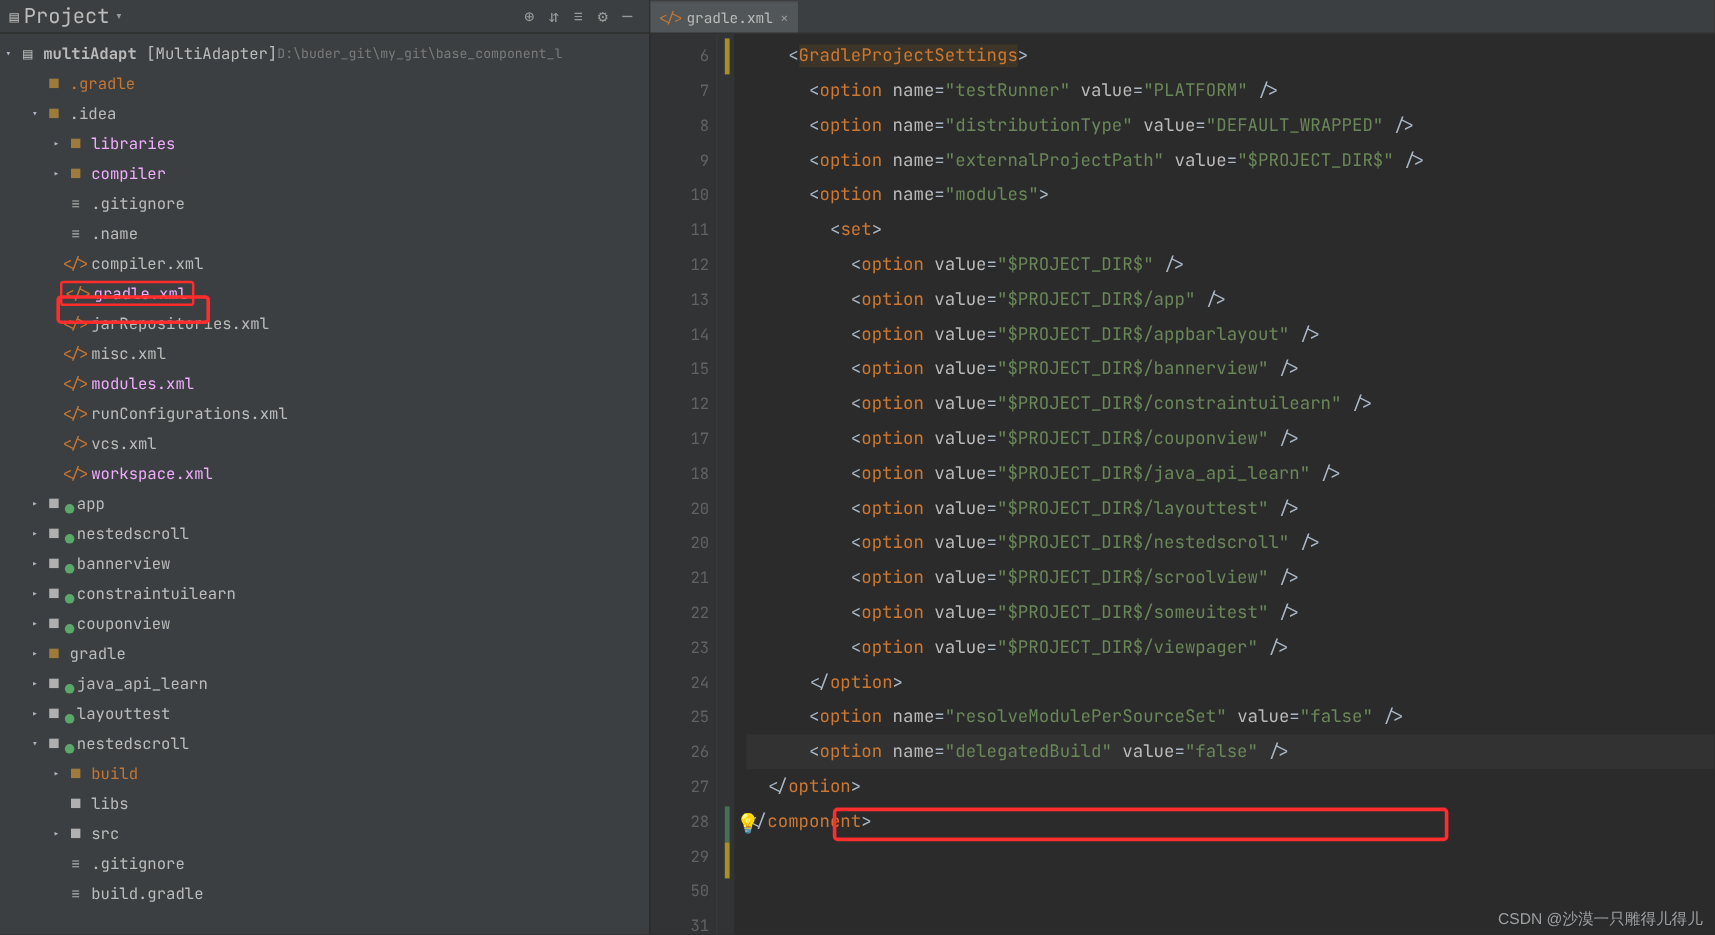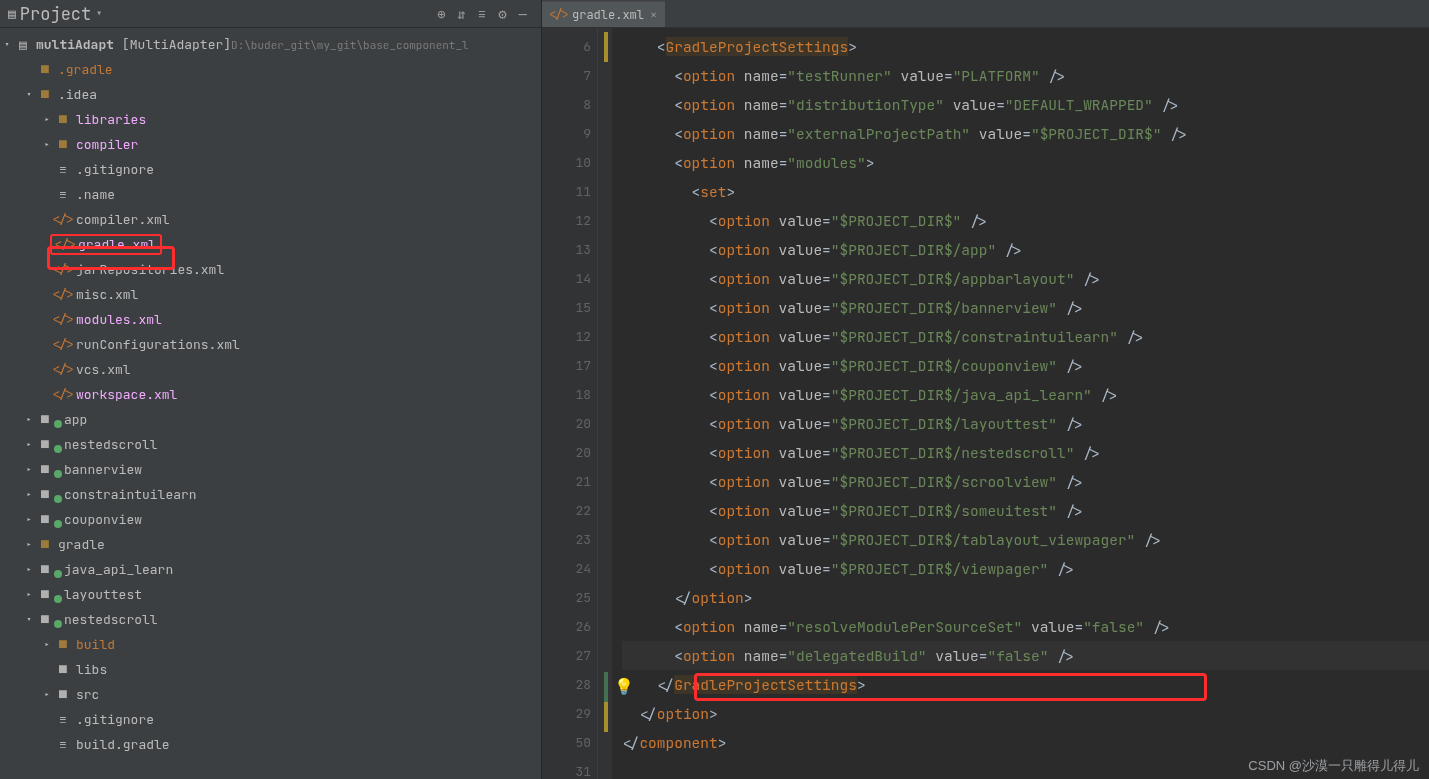--- a/index.html
+++ b/index.html
@@ -311,26 +311,24 @@
           <div class="row-c">          <span class="b">&lt;</span><span class="t">option </span><span class="a">value</span><span class="eq">=</span><span class="s">"$PROJECT_DIR$/app"</span> <span class="b">/&gt;</span></div>
           <div class="row-c">          <span class="b">&lt;</span><span class="t">option </span><span class="a">value</span><span class="eq">=</span><span class="s">"$PROJECT_DIR$/appbarlayout"</span> <span class="b">/&gt;</span></div>
           <div class="row-c">          <span class="b">&lt;</span><span class="t">option </span><span class="a">value</span><span class="eq">=</span><span class="s">"$PROJECT_DIR$/bannerview"</span> <span class="b">/&gt;</span></div>
           <div class="row-c">          <span class="b">&lt;</span><span class="t">option </span><span class="a">value</span><span class="eq">=</span><span class="s">"$PROJECT_DIR$/constraintuilearn"</span> <span class="b">/&gt;</span></div>
           <div class="row-c">          <span class="b">&lt;</span><span class="t">option </span><span class="a">value</span><span class="eq">=</span><span class="s">"$PROJECT_DIR$/couponview"</span> <span class="b">/&gt;</span></div>
           <div class="row-c">          <span class="b">&lt;</span><span class="t">option </span><span class="a">value</span><span class="eq">=</span><span class="s">"$PROJECT_DIR$/java_api_learn"</span> <span class="b">/&gt;</span></div>
           <div class="row-c">          <span class="b">&lt;</span><span class="t">option </span><span class="a">value</span><span class="eq">=</span><span class="s">"$PROJECT_DIR$/layouttest"</span> <span class="b">/&gt;</span></div>
           <div class="row-c">          <span class="b">&lt;</span><span class="t">option </span><span class="a">value</span><span class="eq">=</span><span class="s">"$PROJECT_DIR$/nestedscroll"</span> <span class="b">/&gt;</span></div>
           <div class="row-c">          <span class="b">&lt;</span><span class="t">option </span><span class="a">value</span><span class="eq">=</span><span class="s">"$PROJECT_DIR$/scroolview"</span> <span class="b">/&gt;</span></div>
           <div class="row-c">          <span class="b">&lt;</span><span class="t">option </span><span class="a">value</span><span class="eq">=</span><span class="s">"$PROJECT_DIR$/someuitest"</span> <span class="b">/&gt;</span></div>
-          <div class="row-c">          <span class="b">&lt;</span><span class="t">option </span><span class="a">value</span><span class="eq">=</span><span class="s">"$PROJECT_DIR$/tablayout_viewpager"</span> <span class="b">/&gt;</span></div>
           <div class="row-c">          <span class="b">&lt;</span><span class="t">option </span><span class="a">value</span><span class="eq">=</span><span class="s">"$PROJECT_DIR$/viewpager"</span> <span class="b">/&gt;</span></div>
           <div class="row-c">      <span class="b">&lt;/</span><span class="t">option</span><span class="b">&gt;</span></div>
           <div class="row-c">      <span class="b">&lt;</span><span class="t">option </span><span class="a">name</span><span class="eq">=</span><span class="s">"resolveModulePerSourceSet"</span> <span class="a">value</span><span class="eq">=</span><span class="s">"false"</span> <span class="b">/&gt;</span></div>
           <div class="row-c hl">      <span class="b">&lt;</span><span class="t">option </span><span class="a">name</span><span class="eq">=</span><span class="s">"delegatedBuild"</span> <span class="a">value</span><span class="eq">=</span><span class="s">"false"</span> <span class="b">/&gt;</span></div>
-          <div class="row-c">    <span class="b">&lt;/</span><span class="t hlbg">GradleProjectSettings</span><span class="b">&gt;</span></div>
           <div class="row-c">  <span class="b">&lt;/</span><span class="t">option</span><span class="b">&gt;</span></div>
           <div class="row-c"><span class="b">&lt;/</span><span class="t">component</span><span class="b">&gt;</span></div>
         </div>
       <span class="bulb" style="left:72px; top:648px;">💡</span>
     </div>
   </div>
 </div>
 
 <div class="overlay">
   <div class="rb" style="left:47px; top:246px; width:128px; height:24px;"></div>

